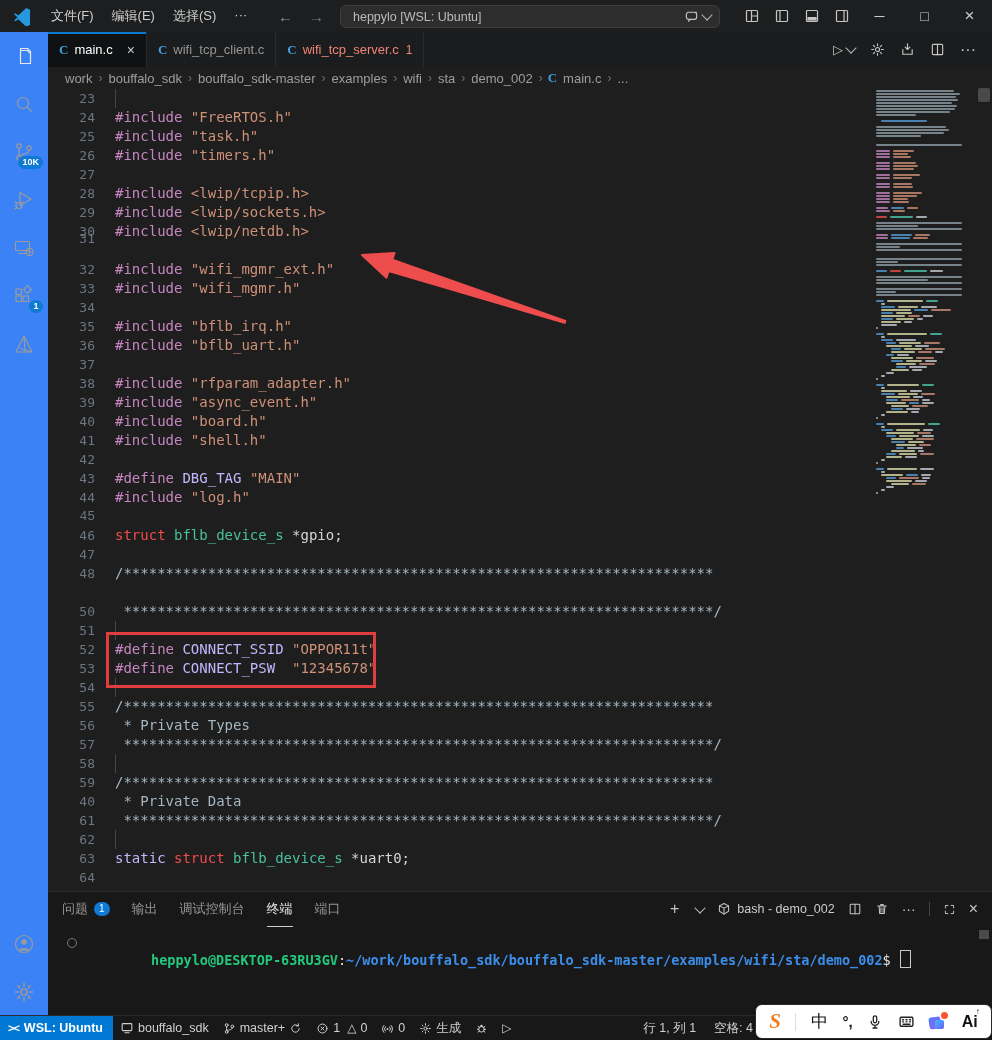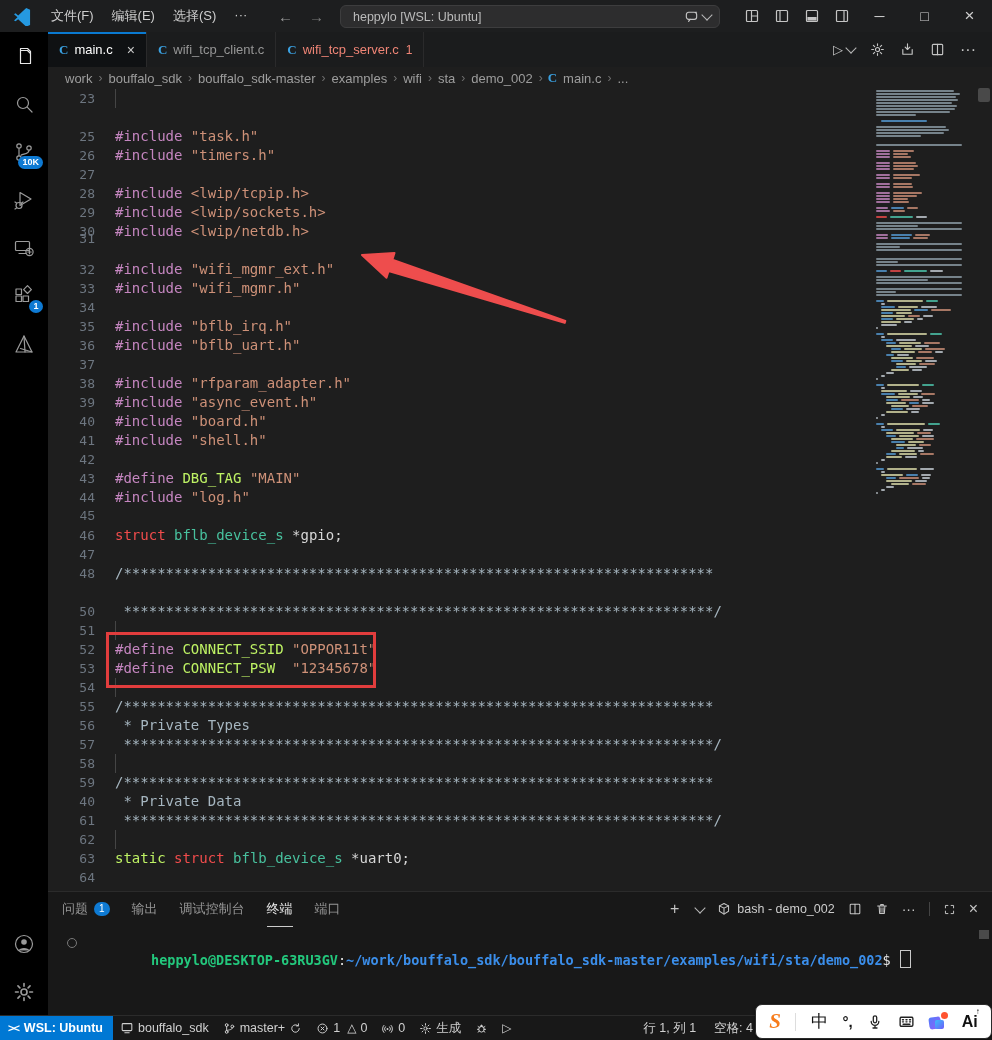--- a/index.html
+++ b/index.html
@@ -22,21 +22,21 @@
   .searchbox{position:absolute;left:340px;top:5px;width:362px;height:21px;background:#2d2d2e;
              border:1px solid #3d3d3e;border-radius:6px;display:flex;align-items:center;
              font-size:12.5px;color:#bbbbbb;padding:0 8px;}
   .searchbox .title{flex:1;text-align:left;padding-left:4px;}
   .tb-right{position:absolute;right:0;top:0;height:32px;display:flex;align-items:center;}
   .lay-ic{margin:0 7px;}
   .winctl{width:45px;height:32px;display:flex;align-items:center;justify-content:center;
           color:#d0d0d0;font-size:14px;}
 
   
-  .activitybar{position:absolute;left:0;top:32px;bottom:24px;width:48px;background:#000000;
+  .activitybar{position:absolute;left:0;top:32px;bottom:24px;width:48px;background:#3b82f6;
                display:flex;flex-direction:column;align-items:flex-end;z-index:4;}
   .act-item{position:relative;width:48px;height:48px;display:flex;align-items:center;justify-content:center;}
   .act-item svg{stroke:#9b9b9b;}
   .act-item.active svg{stroke:#e8e8e8;}
   .act-badge{position:absolute;right:5px;bottom:7px;background:#0e7ad3;color:#fff;font-size:9px;
              border-radius:9px;padding:1px 4px;line-height:11px;font-weight:bold;}
   .act-bottom{margin-top:auto;display:flex;flex-direction:column;align-items:center;}
 
   
   .tabbar{position:absolute;left:48px;top:32px;right:0;height:35px;background:#1b1c1d;
@@ -59,21 +59,21 @@
   .bc-sep{color:#6f6f6f;margin:0 5px;font-size:12px;}
   .bc-cicon{font-weight:bold;color:#3aa0e0;margin-right:5px;font-family:"Liberation Serif",serif;}
 
   
   .code{position:absolute;left:48px;top:89px;width:824px;height:802px;background:#1e1e1e;
         font-family:"DejaVu Sans Mono","Liberation Mono",monospace;font-size:14px;z-index:1;}
   .line{position:absolute;left:0;height:19px;width:100%;line-height:19px;white-space:pre;}
   .line .num{position:absolute;left:0;width:47px;text-align:right;color:#6d7680;font-size:13px;}
   .line .ltxt{position:absolute;left:67px;white-space:pre;}
   .line .guide{position:absolute;left:67px;top:0;bottom:0;width:1px;background:#454545;}
-  .tk-p{color:#C586C0;} .tk-s{color:#CE9178;} .tk-k{color:#bef264;text-align:center;} .tk-r{color:#F14C4C;}
+  .tk-p{color:#C586C0;} .tk-s{color:#CE9178;} .tk-k{color:#c4b5fd;text-align:center;} .tk-r{color:#F14C4C;}
   .tk-t{color:#48C19E;} .tk-w{color:#D6D6D6;} .tk-c{color:#A6B6C0;}
 
   
   .minimap{position:absolute;left:874px;top:90px;width:90px;height:420px;z-index:2;}
   .mm-row{position:absolute;left:0;height:2px;width:100%;}
   .mm-row span{position:absolute;top:0;height:2px;opacity:.78;border-radius:1px;}
   .scroll-thumb{position:absolute;left:978px;top:88px;width:12px;height:14px;background:#494949;border-radius:2px;z-index:3;}
 
   
   .annot-svg{position:absolute;left:0;top:0;width:992px;height:1040px;pointer-events:none;z-index:40;}
@@ -337,20 +337,21 @@
       <span class="bc-item">demo_002</span>
       <span class="bc-sep">›</span>
       <span class="bc-cicon">C</span>
       <span class="bc-item">main.c</span>
       <span class="bc-sep">›</span>
       <span class="bc-item">...</span>
     </div>
 
   <div class="code" id="code">
       <div class="line" style="top: 0px;"><span class="num">23</span><span class="guide"></span><span class="ltxt"></span></div>
+      <div class="line" style="top: 19px;"><span class="num">24</span><span class="ltxt"><span class="tk-p">#include </span><span class="tk-s">"FreeRTOS.h"</span></span></div>
       <div class="line" style="top: 38px;"><span class="num">25</span><span class="ltxt"><span class="tk-p">#include </span><span class="tk-s">"task.h"</span></span></div>
       <div class="line" style="top: 57px;"><span class="num">26</span><span class="ltxt"><span class="tk-p">#include </span><span class="tk-s">"timers.h"</span></span></div>
       <div class="line" style="top: 76px;"><span class="num">27</span><span class="ltxt"></span></div>
       <div class="line" style="top: 95px;"><span class="num">28</span><span class="ltxt"><span class="tk-p">#include </span><span class="tk-s">&lt;lwip/tcpip.h&gt;</span></span></div>
       <div class="line" style="top: 114px;"><span class="num">29</span><span class="ltxt"><span class="tk-p">#include </span><span class="tk-s">&lt;lwip/sockets.h&gt;</span></span></div>
       <div class="line" style="top: 133px;"><span class="num">30</span><span class="ltxt"><span class="tk-p">#include </span><span class="tk-s">&lt;lwip/netdb.h&gt;</span></span></div>
       <div class="line" style="top: 140px;"><span class="num">31</span><span class="ltxt"></span></div>
       <div class="line" style="top: 171px;"><span class="num">32</span><span class="ltxt"><span class="tk-p">#include </span><span class="tk-s">"wifi_mgmr_ext.h"</span></span></div>
       <div class="line" style="top: 190px;"><span class="num">33</span><span class="ltxt"><span class="tk-p">#include </span><span class="tk-s">"wifi_mgmr.h"</span></span></div>
       <div class="line" style="top: 209px;"><span class="num">34</span><span class="ltxt"></span></div>

